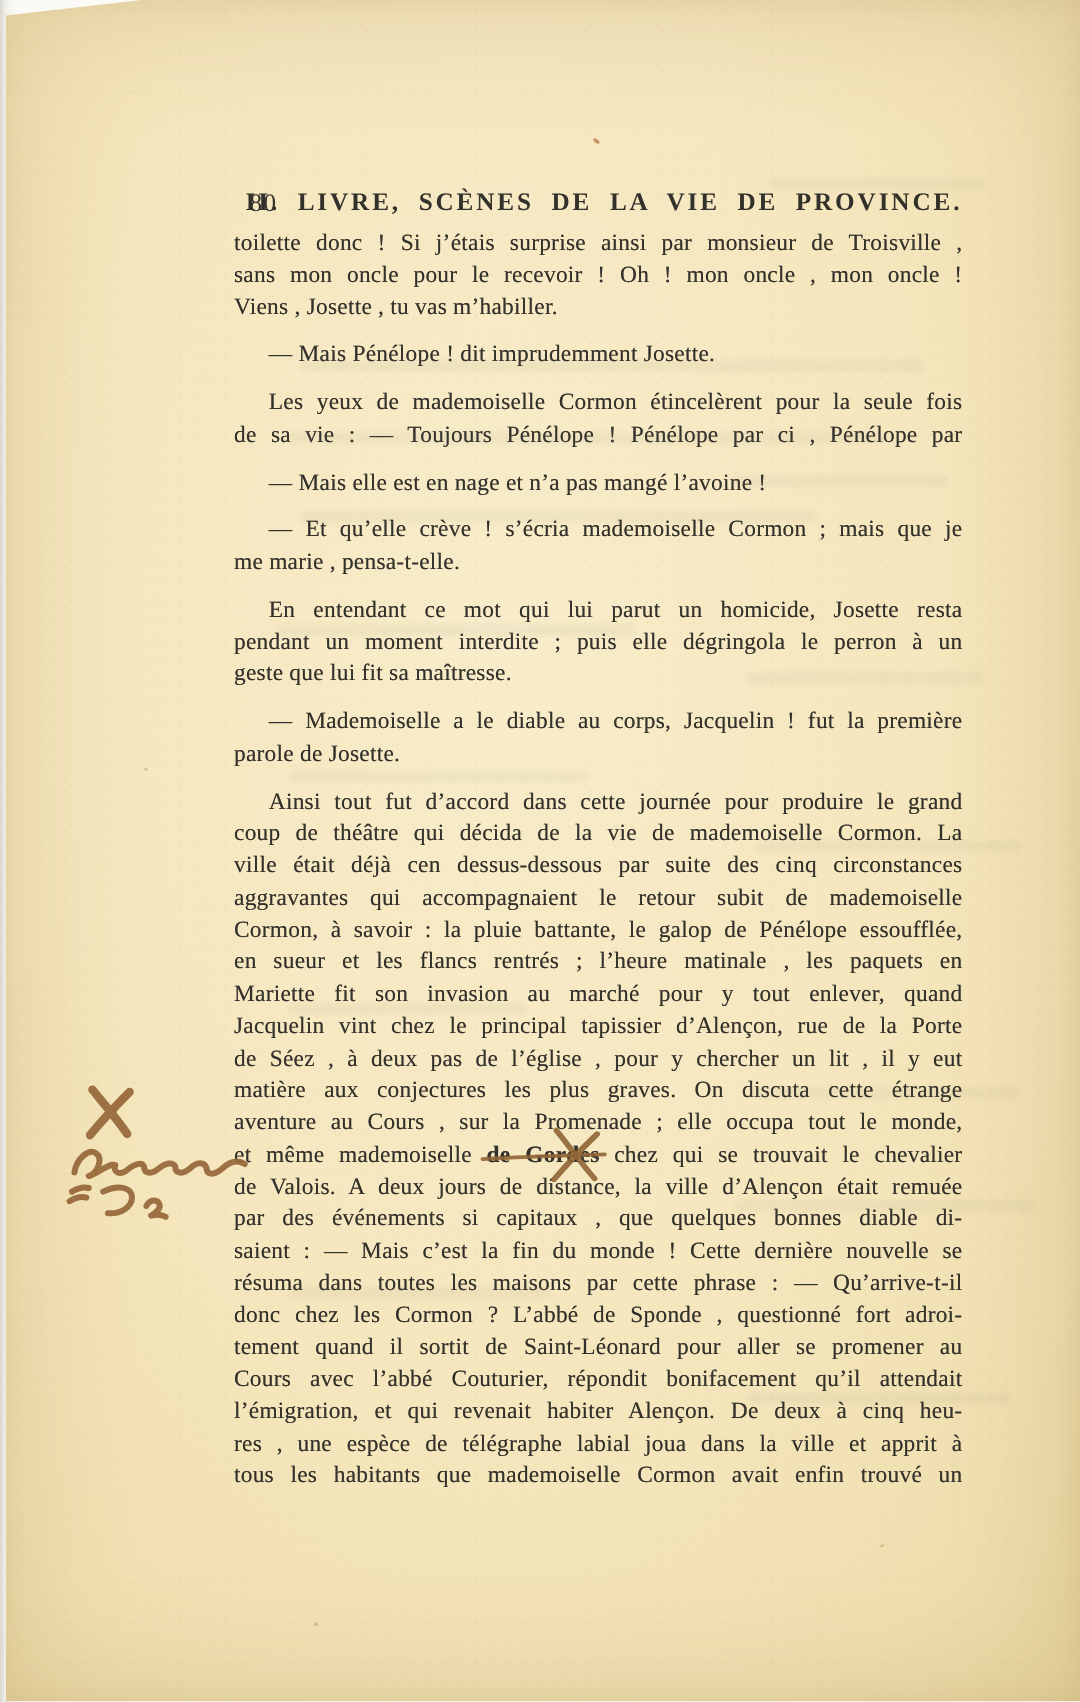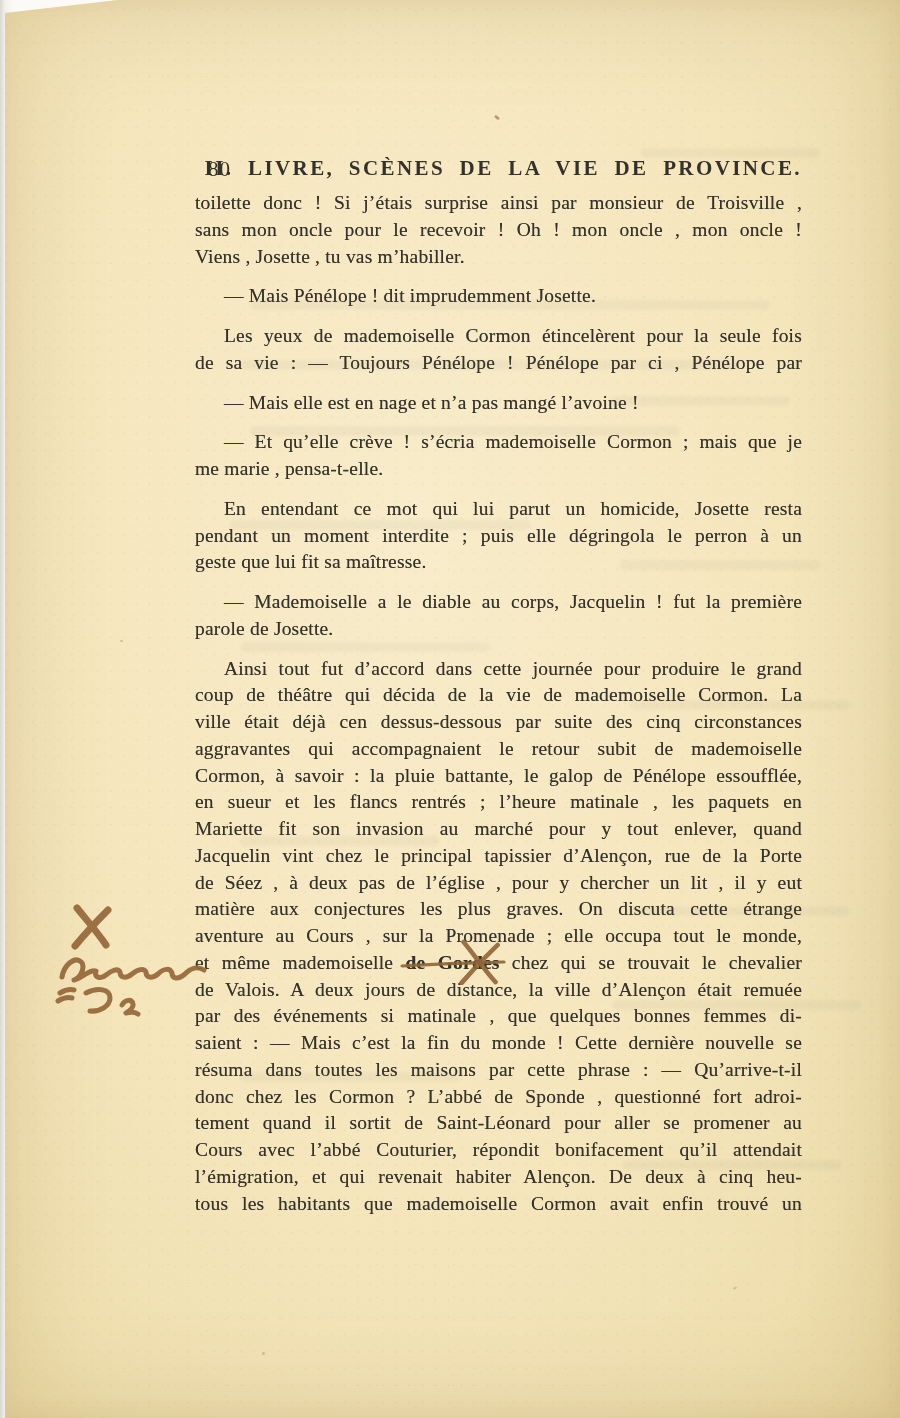--- a/index.html
+++ b/index.html
@@ -102,27 +102,28 @@
       <div class="line">Jacquelin vint chez le principal tapissier d’Alençon, rue de la Porte</div>
       <div class="line">de Séez , à deux pas de l’église , pour y chercher un lit , il y eut</div>
       <div class="line">matière aux conjectures les plus graves. On discuta cette étrange</div>
       <div class="line">aventure au Cours , sur la Promenade ; elle occupa tout le monde,</div>
       <div class="line"><span>et même mademoiselle </span><span class="struck">de Gordes<svg viewBox="0 0 100 47" preserveAspectRatio="none">
             <path d="M2,28 C30,26 70,25 98,24" stroke="#8f6434" stroke-width="3.2" fill="none" stroke-linecap="round" opacity="0.9"></path>
             <path d="M60,4 C70,17 82,35 90,44" stroke="#8f6434" stroke-width="4.5" fill="none" stroke-linecap="round" opacity="0.9"></path>
             <path d="M92,7 C80,19 66,35 58,45" stroke="#8f6434" stroke-width="4.5" fill="none" stroke-linecap="round" opacity="0.9"></path>
           </svg></span><span> chez qui se trouvait le chevalier</span></div>
       <div class="line">de Valois. A deux jours de distance, la ville d’Alençon était remuée</div>
-      <div class="line">par des événements si matinale , que quelques bonnes femmes di-</div>
+      <div class="line">par des événements si capitaux , que quelques bonnes diable di-</div>
       <div class="line">saient : — Mais c’est la fin du monde ! Cette dernière nouvelle se</div>
       <div class="line">résuma dans toutes les maisons par cette phrase : — Qu’arrive-t-il</div>
       <div class="line">donc chez les Cormon ? L’abbé de Sponde , questionné fort adroi-</div>
       <div class="line">tement quand il sortit de Saint-Léonard pour aller se promener au</div>
       <div class="line">Cours avec l’abbé Couturier, répondit bonifacement qu’il attendait</div>
       <div class="line">l’émigration, et qui revenait habiter Alençon. De deux à cinq heu-</div>
+      <div class="line">res , une espèce de télégraphe labial joua dans la ville et apprit à</div>
       <div class="line">tous les habitants que mademoiselle Cormon avait enfin trouvé un</div>
     </div>
 
   <svg class="margin-notes" viewBox="0 0 175 140" fill="none" stroke="#96683a" stroke-linecap="round" stroke-linejoin="round" opacity="0.92">
     <g stroke-width="7">
       <path d="M29,15 C37,25 50,40 58,52"></path>
       <path d="M60,17 C50,27 36,42 27,53"></path>
     </g>
     <g stroke-width="5">
       <path d="M14,84 C16,72 26,64 32,68 C38,72 34,84 26,87 C34,85 42,76 48,78 C46,84 52,87 58,82 C64,77 70,75 72,79 C72,85 78,86 84,81 C90,76 96,75 98,79 C98,85 104,86 110,81 C116,75 122,75 124,80 C124,86 130,87 137,81 C143,75 150,73 156,77"></path>

